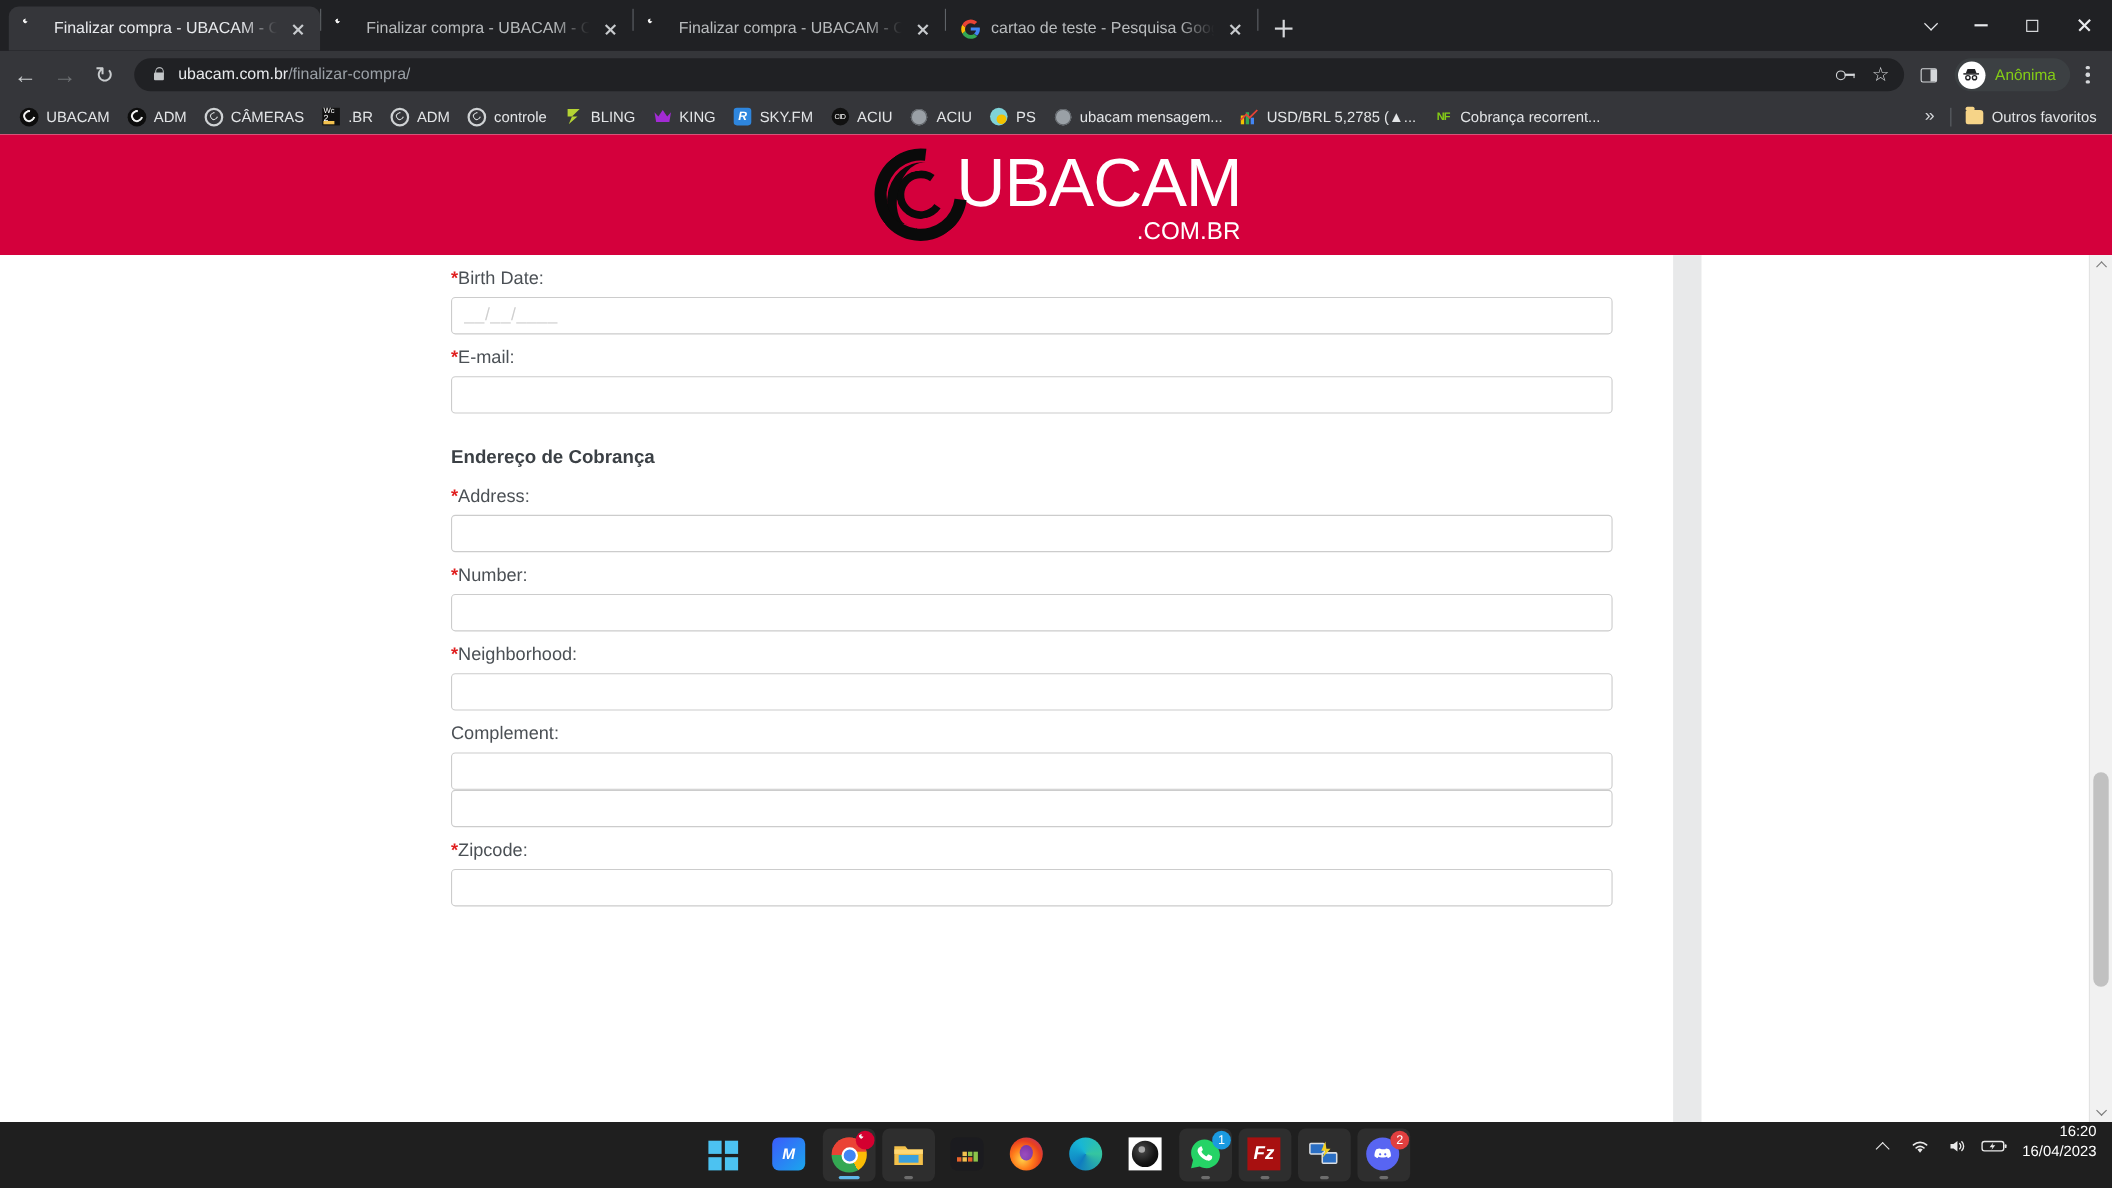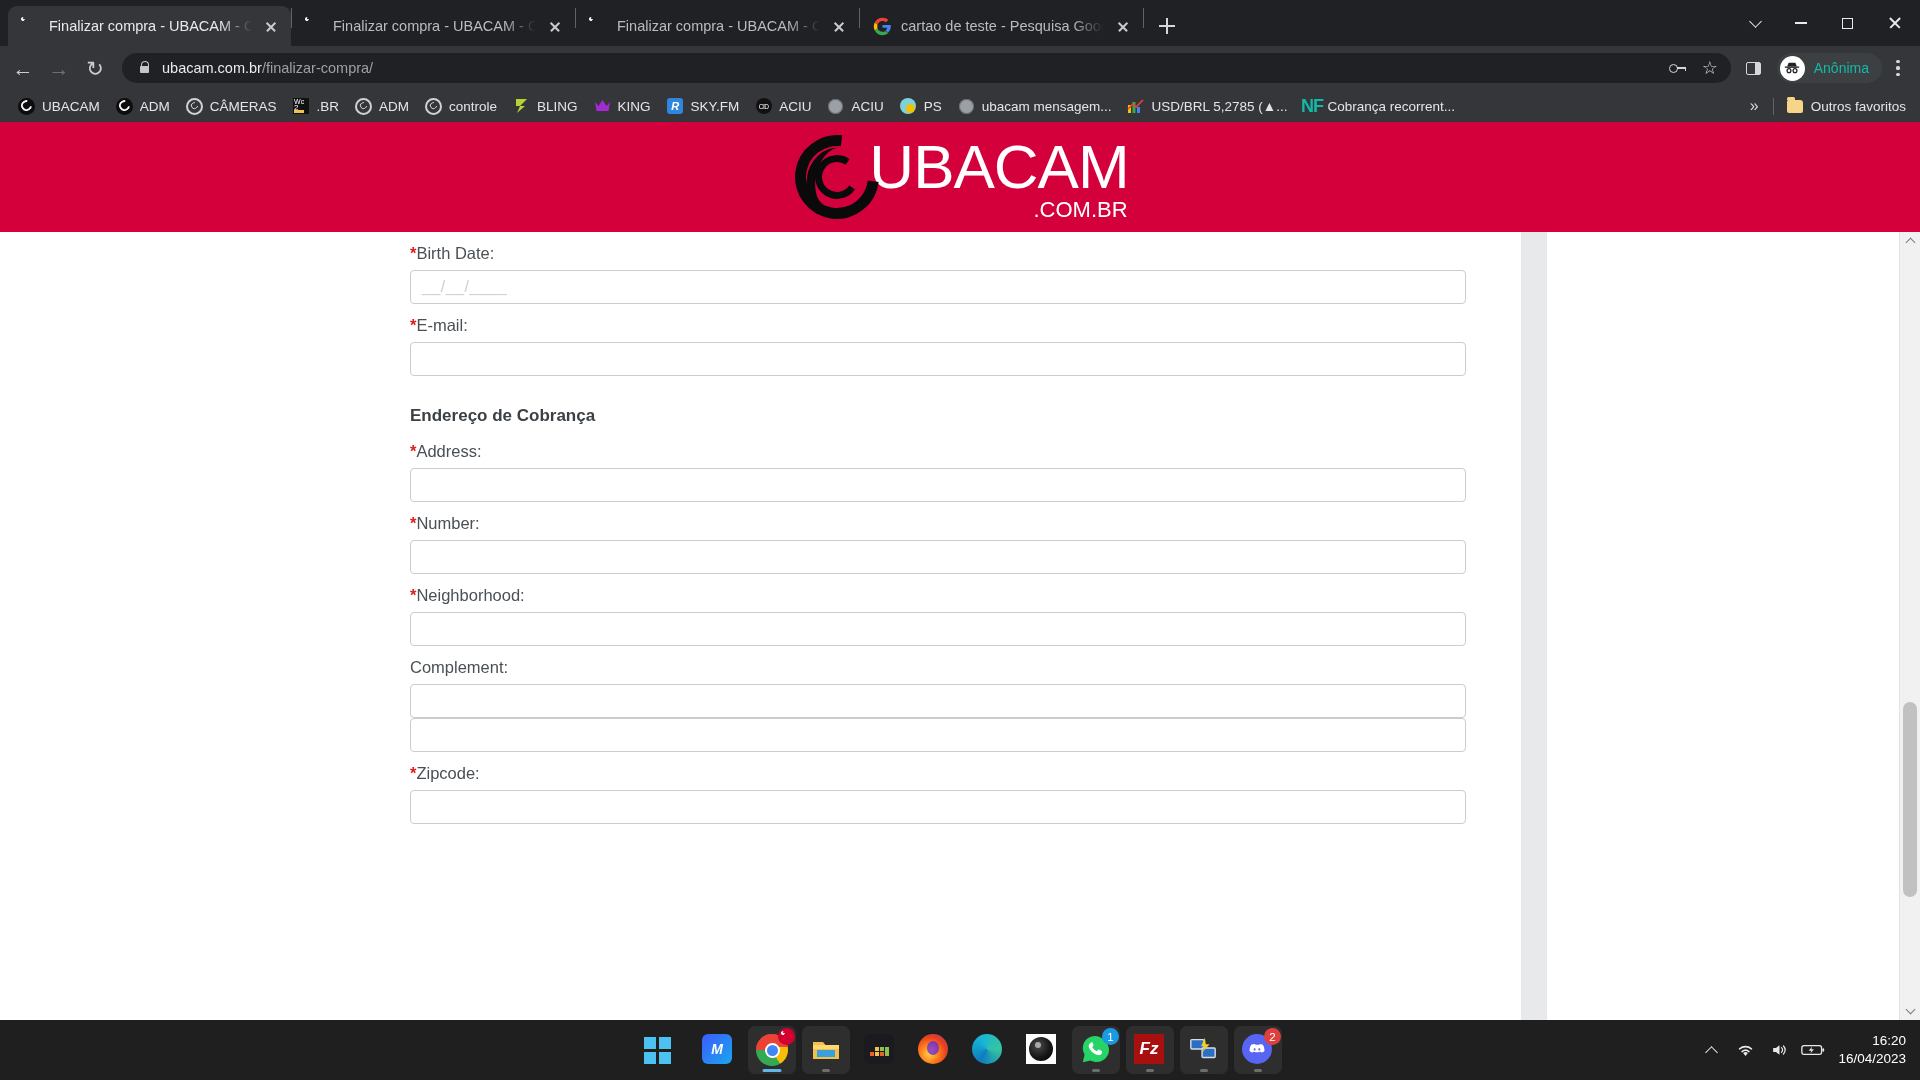--- a/index.html
+++ b/index.html
@@ -120,21 +120,21 @@
                       width: 5px; background: #d5d7da; }
   .profile {
     display: flex; align-items: center; gap: 9px; height: 30px;
     background: #3c4043; border-radius: 16px; padding: 0 13px 0 3px;
     margin-left: 6px; flex: none;
   }
   .incog-badge {
     width: 25px; height: 25px; border-radius: 50%; background: #fff;
     display: flex; align-items: center; justify-content: center; flex: none;
   }
-  .profile .pname { color: #14b8a6; font-size: 14px; white-space: nowrap; }
+  .profile .pname { color: #84cc16; font-size: 14px; white-space: nowrap; }
   .dots { width: 28px; height: 30px; display: flex; flex-direction: column;
           align-items: center; justify-content: center; gap: 3px; flex: none; }
   .dots i { width: 3.2px; height: 3.2px; border-radius: 50%; background: #d5d7da; }
 
   
   .bookmarks {
     height: 32px; background: #35363a; display: flex; align-items: center;
     padding: 0 6px 0 10px; gap: 0; overflow: hidden;
   }
   .bm { display: flex; align-items: center; gap: 7px; padding: 4px 8px;
@@ -288,21 +288,21 @@
     border-radius: 9px; background: #e43b3b; color: #fff; font-size: 11.5px;
     display: flex; align-items: center; justify-content: center;
     padding: 0 4px; font-family: "Liberation Sans", sans-serif;
   }
   .badge.blue { background: #1a9ae0; }
   .badge.red2 { background: #e03f3f; }
   .ico { width: 32px; height: 32px; position: relative; }
 
   
   .tray { position: absolute; right: 0; bottom: 0; height: 60px;
-          display: flex; align-items: center; padding-right: 14px; gap: 0; }
+          display: flex; padding-right: 14px; gap: 0; }
   .trayitem { width: 34px; height: 44px; display: flex; align-items: center;
               justify-content: center; color: #e9e9e9; }
   .caret { width: 9px; height: 9px; border-left: 1.6px solid #e9e9e9;
            border-top: 1.6px solid #e9e9e9; transform: rotate(45deg);
            margin-top: 4px; }
   .clock { color: #fff; font-size: 13.5px; line-height: 1.35; text-align: right;
            margin-left: 8px; }
 
   
   .chrome-ico { width: 32px; height: 32px; border-radius: 50%; position: relative;
@@ -549,21 +549,21 @@
           <rect x="5.5" y="3" width="3" height="11" fill="#34a853"></rect>
           <rect x="10" y="8" width="3" height="6" fill="#4285f4"></rect>
           <path d="M1 10 L6 5 L9 8 L16 1" stroke="#ea4335" stroke-width="1.6" fill="none"></path>
         </svg>
       </span>
       <span class="bmlabel">USD/BRL 5,2785 (▲...</span>
     </div>
 
     <div class="bm">
       <span class="bmicon">
-        <span style="color:#14b8a6;font-size:18px;font-weight:bold;letter-spacing:-1px;">NF</span>
+        <span style="color:#84cc16;font-size:10px;font-weight:bold;letter-spacing:-1px;">NF</span>
       </span>
       <span class="bmlabel">Cobrança recorrent...</span>
     </div>
 
     <div class="bm-right">
       <span class="bm-overflow">»</span>
       <span class="bm-sep"></span>
       <span class="bm">
         <span class="bmicon">
             <span class="folder"></span>

